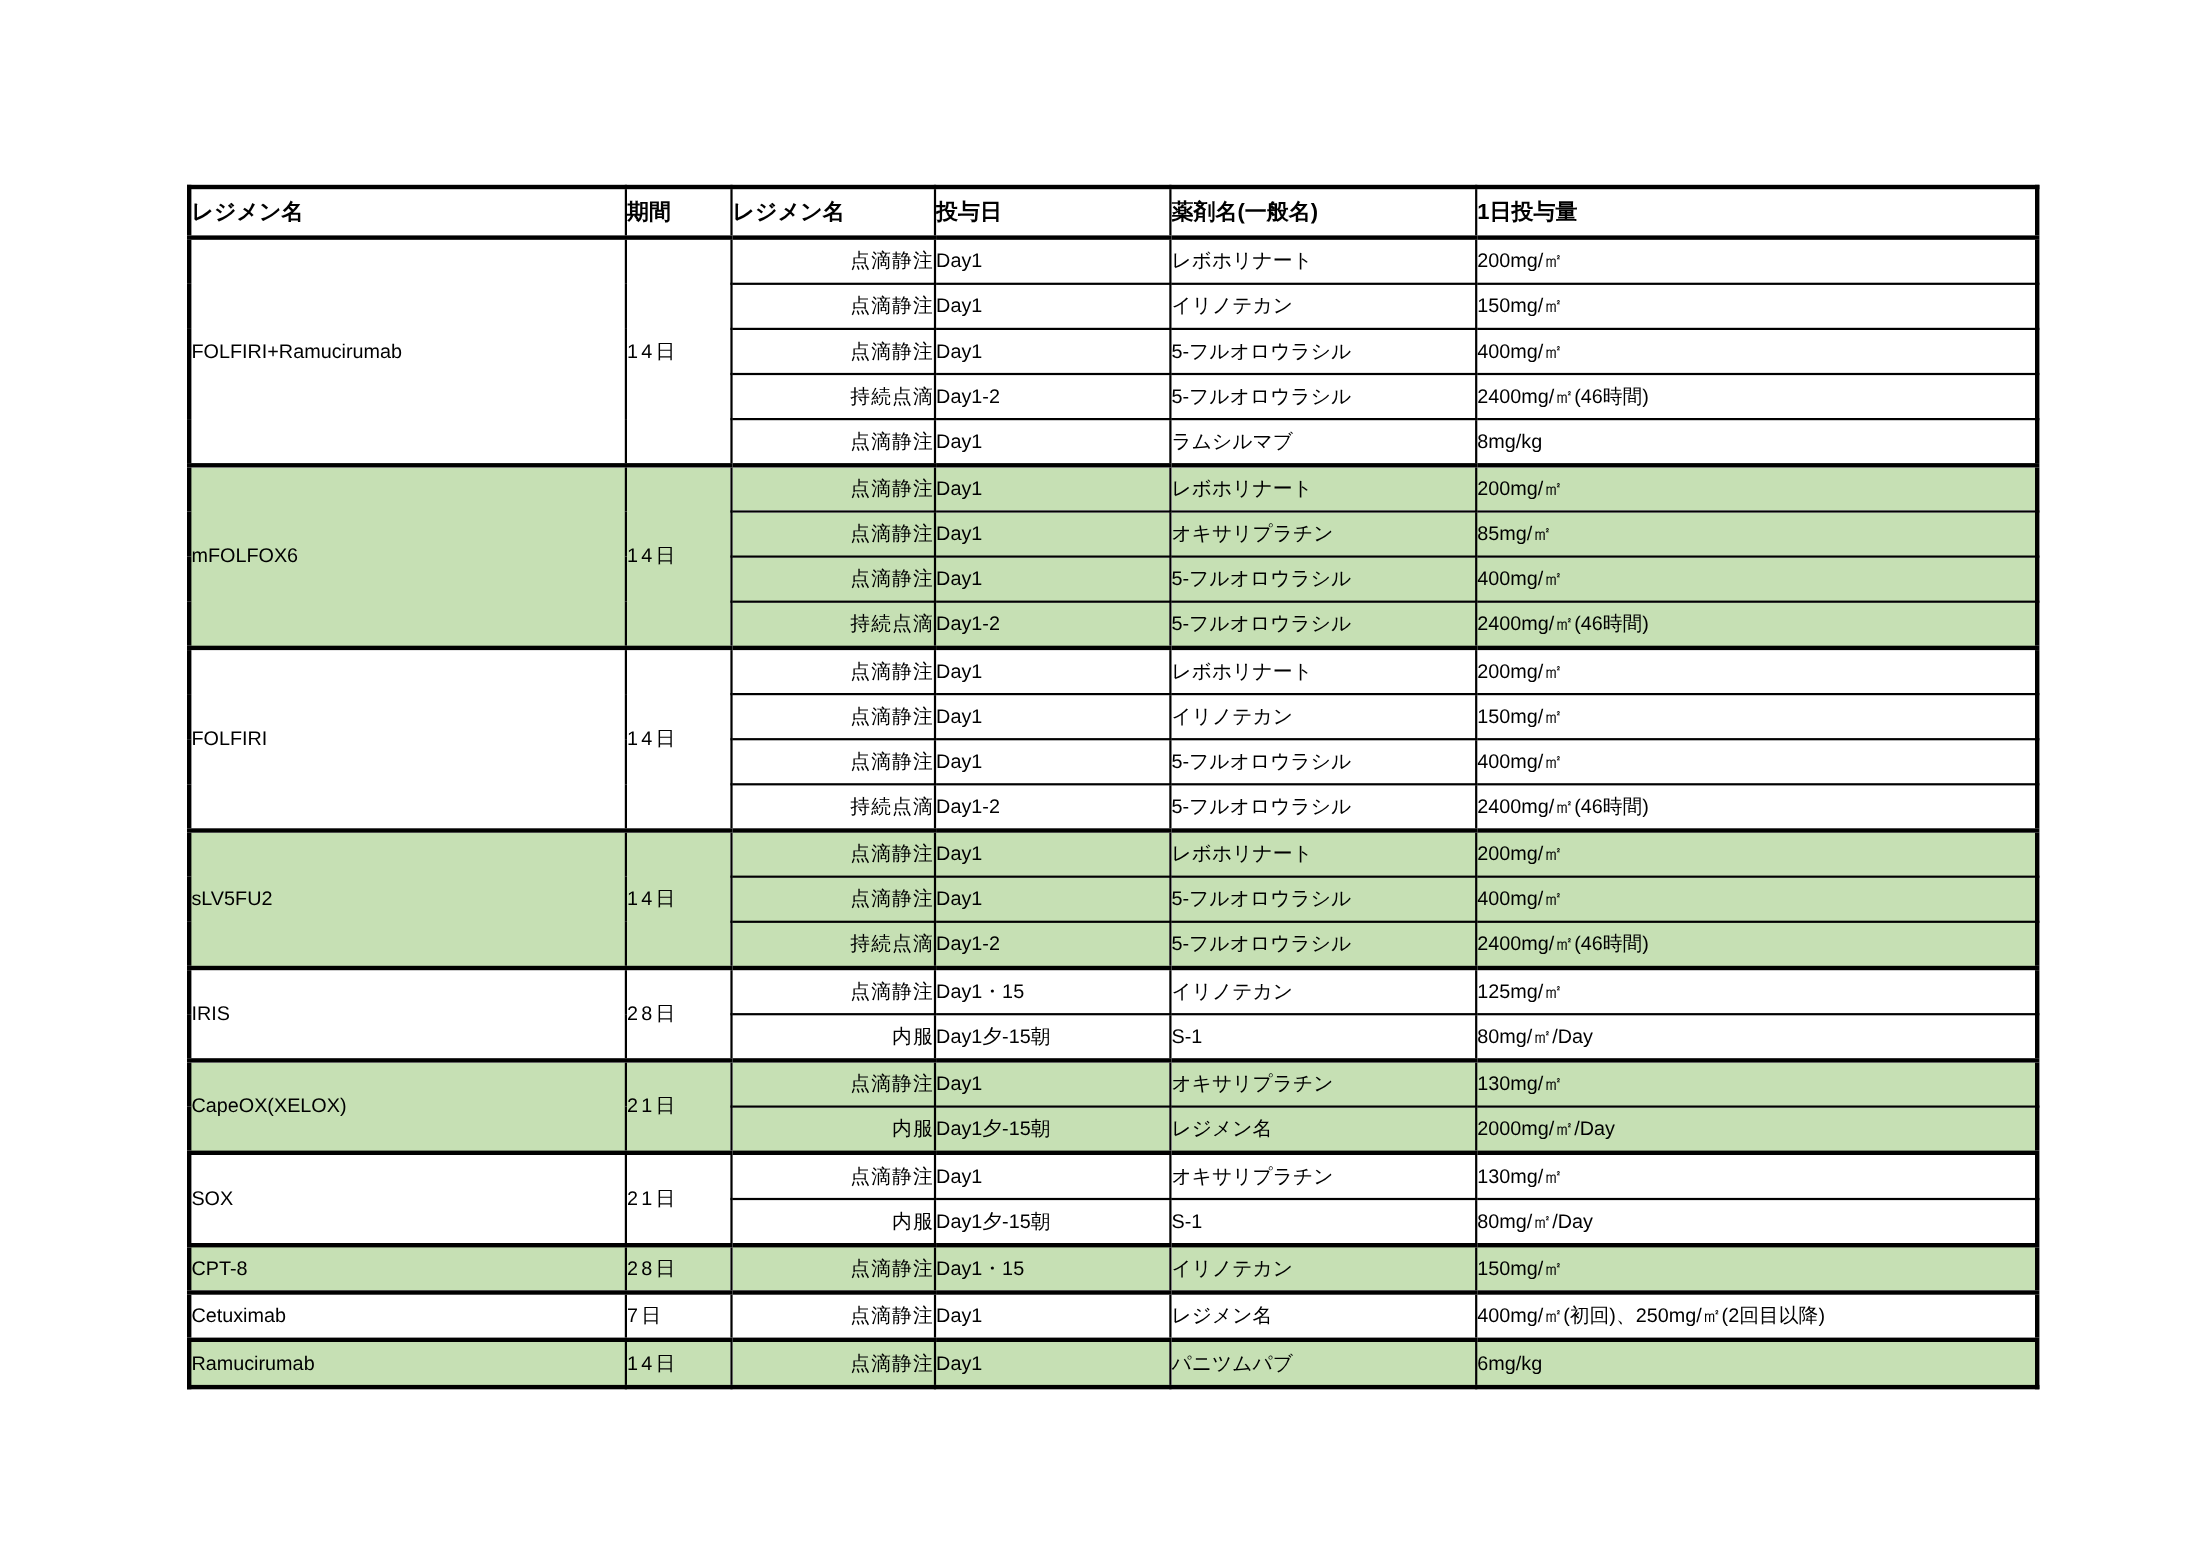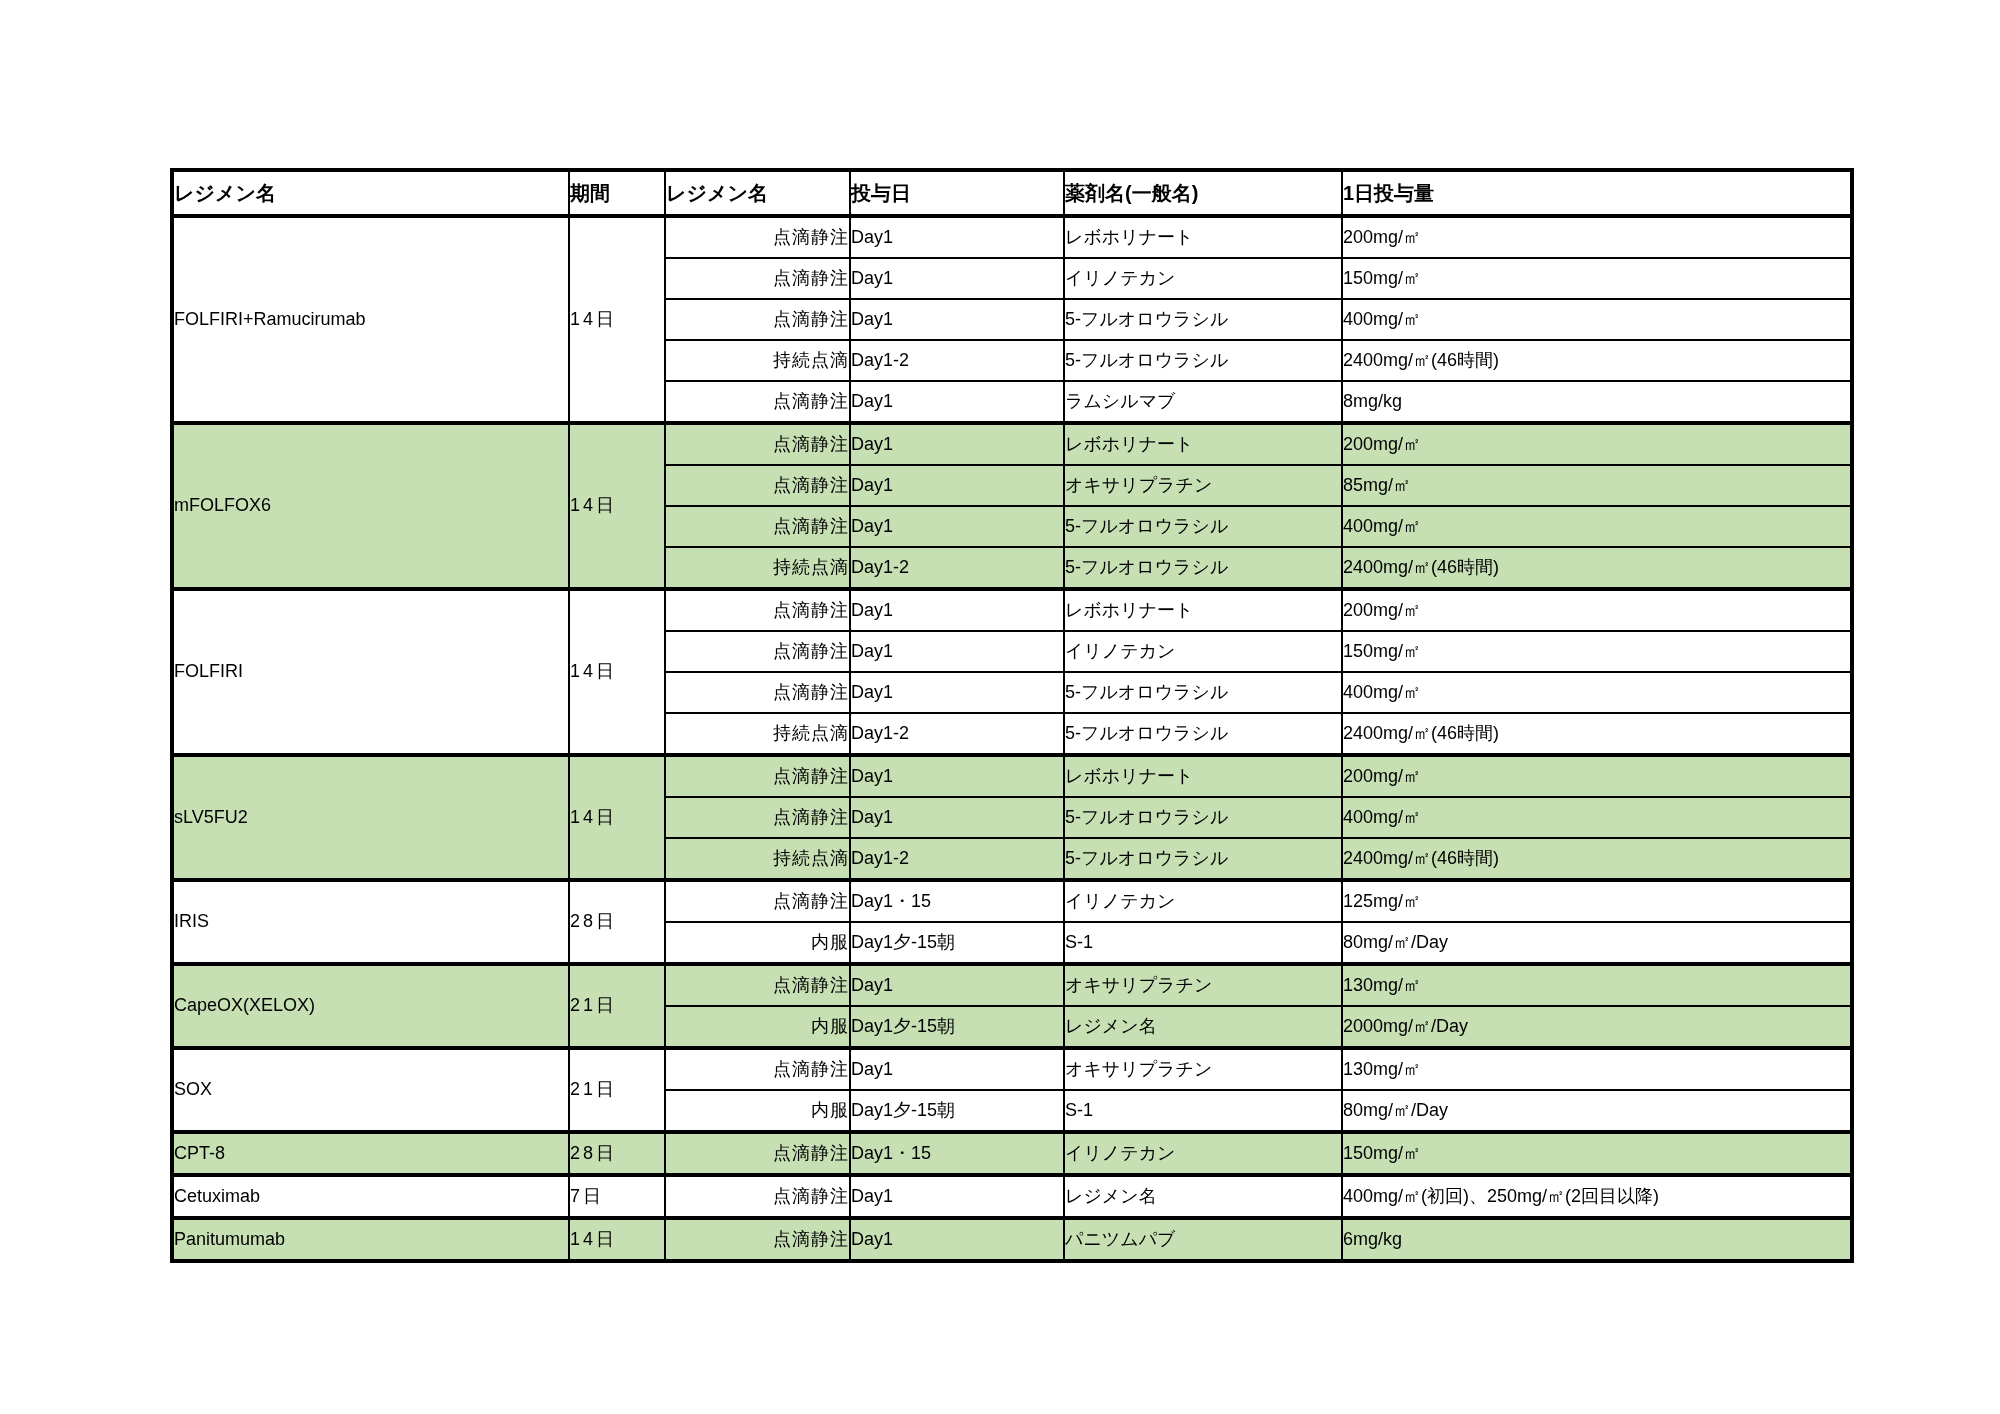--- a/index.html
+++ b/index.html
@@ -231,21 +231,21 @@
       </tr>
       <tr class="plain block-top">
         <td rowspan="1" class="c-name">Cetuximab</td>
         <td rowspan="1" class="c-period">7日</td>
         <td class="c-method">点滴静注</td>
         <td class="c-day">Day1</td>
         <td class="c-drug">レジメン名</td>
         <td class="c-dose">400mg/㎡(初回)、250mg/㎡(2回目以降)</td>
       </tr>
       <tr class="shaded block-top">
-        <td rowspan="1" class="c-name">Panitumumab</td>
+        <td rowspan="1" class="c-name">Ramucirumab</td>
         <td rowspan="1" class="c-period">14日</td>
         <td class="c-method">点滴静注</td>
         <td class="c-day">Day1</td>
         <td class="c-drug">パニツムパブ</td>
         <td class="c-dose">6mg/kg</td>
       </tr>
     </tbody>
 </table>
 
 </body></html>

